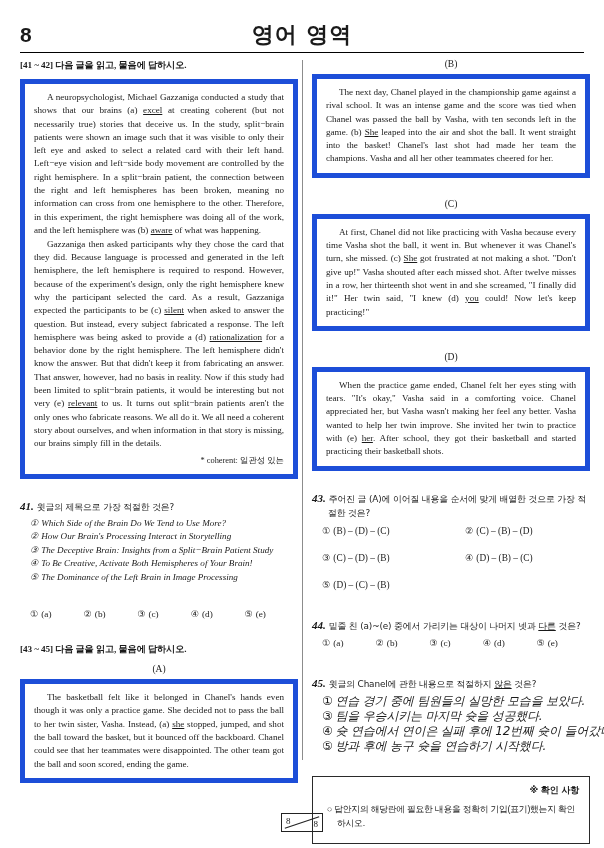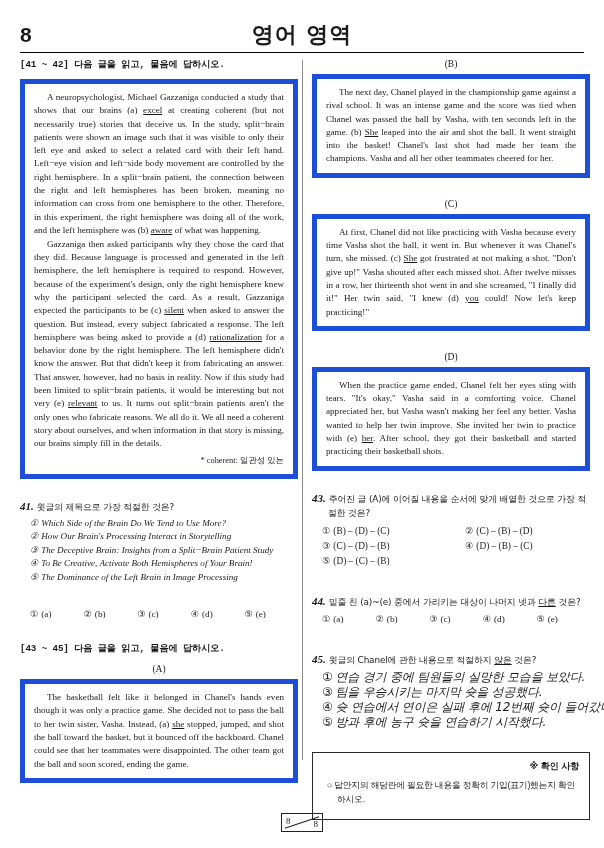--- a/index.html
+++ b/index.html
@@ -75,21 +75,21 @@
     position: absolute;
     left: 302px;
     top: 60px;
     width: 0;
     height: 700px;
     border-left: 1.4px solid #8c8c8c;
   }
 
   
   .instruction {
-    font-family: Liberation Mono, monospace;
+    font-family: Liberation Serif, serif;
     font-size: 9.2px;
     font-weight: bold;
     line-height: 14px;
     margin: 0 0 7px 0;
     letter-spacing: -0.1px;
   }
 
   
   .passage-label {
     text-align: center;
@@ -173,21 +173,21 @@
     width: 56px;
     font-size: 9.2px;
   }
 
   
   .choices-2col {
     padding-left: 10px;
     margin-top: 4px;
     display: grid;
     grid-template-columns: 143px 1fr;
-    row-gap: 1px;
+    row-gap: 13px;
   }
   .choices-2col .choice { font-size: 9.3px; line-height: 14px; }
 
   
   .notice {
     border: 1px solid #2a2a2a;
     padding: 7px 10px 9px 10px;
     margin-top: 22px;
     box-sizing: border-box;
   }

